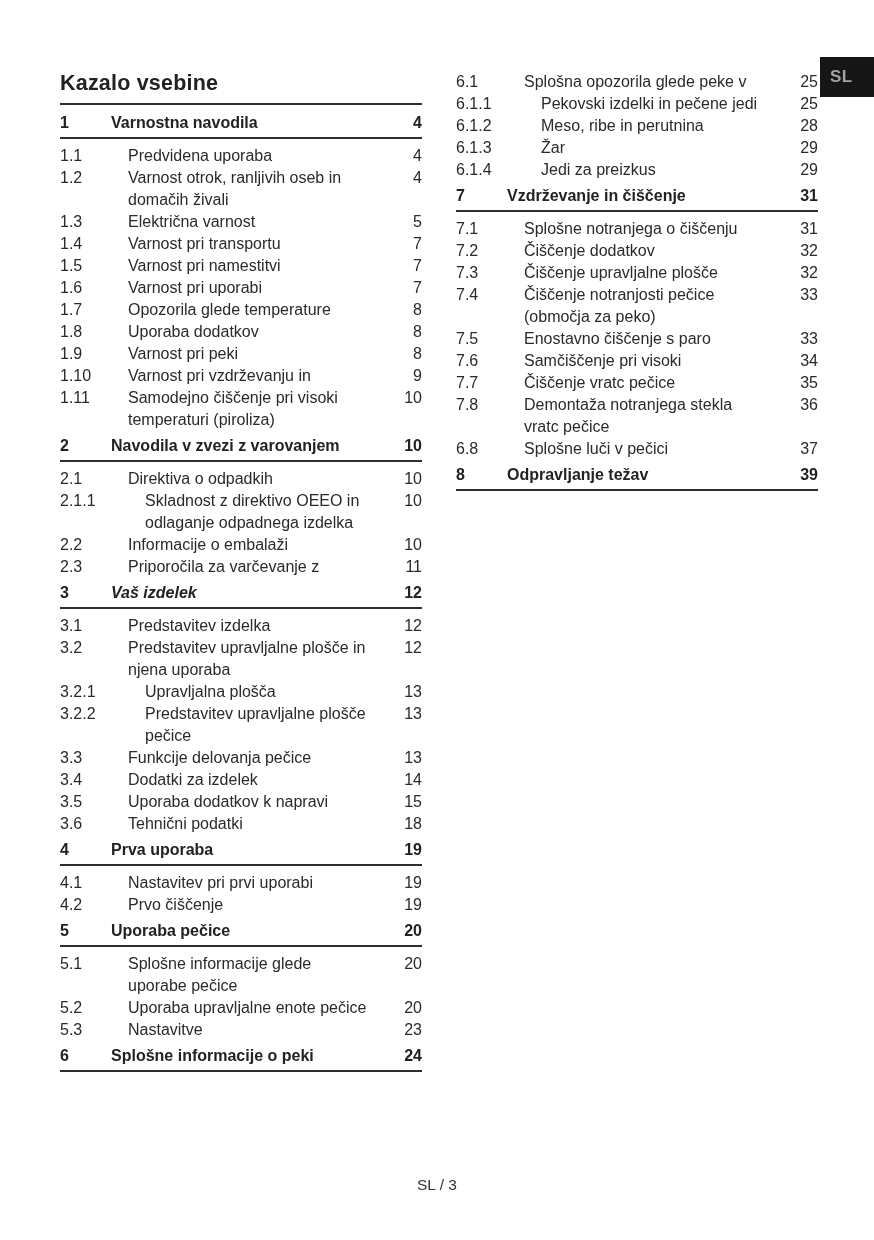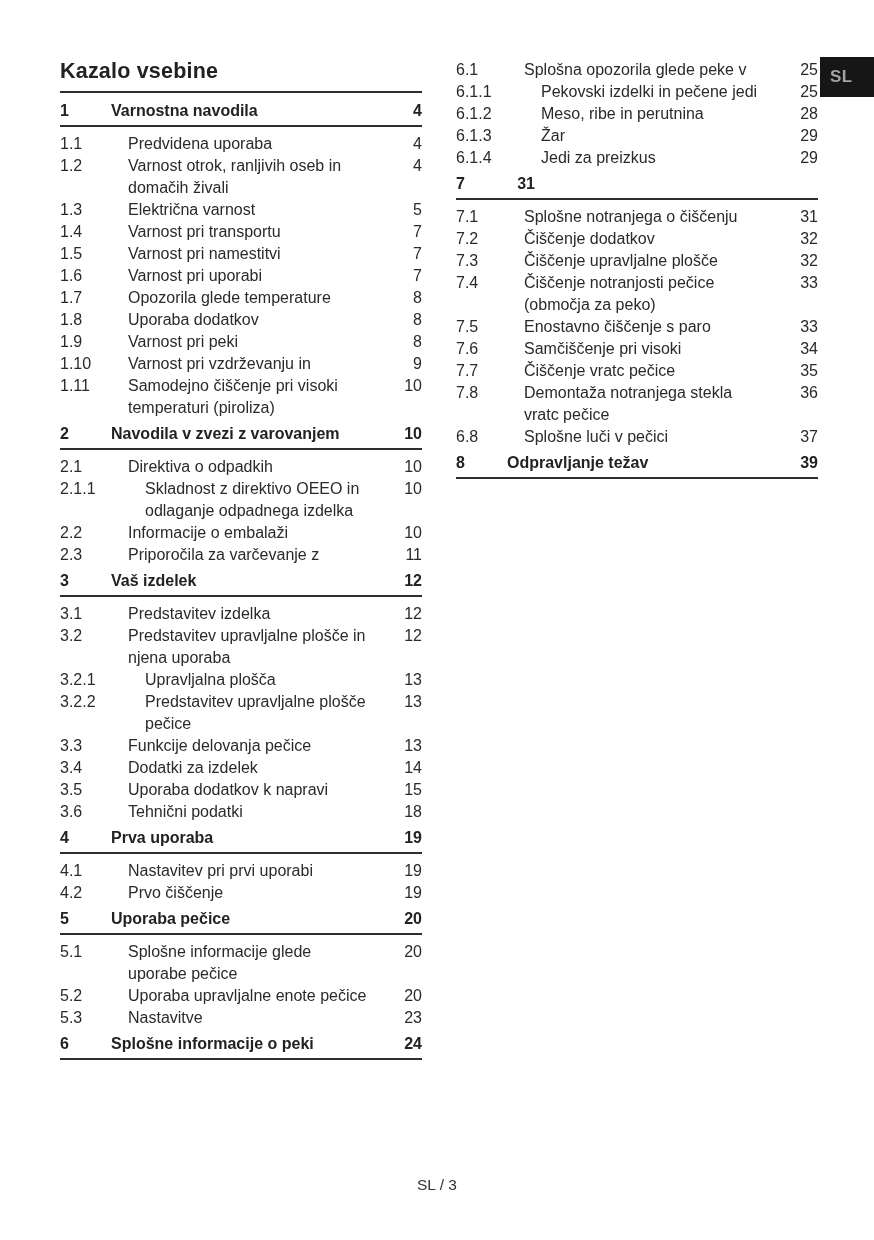--- a/index.html
+++ b/index.html
@@ -16,21 +16,21 @@
     font-size: 21.5px;
     font-weight: bold;
     color: #222222;
     border-bottom: 2px solid #2e2e2e;
     padding-bottom: 7px;
     margin-bottom: 7px;
     letter-spacing: 0.2px;
   }
   .toc-col {
     position: absolute;
-    top: 59px;
+    top: 71px;
     width: 362px;
   }
   .toc-col.left  { left: 60px; }
   .toc-col.right { left: 456px; }
   .entry {
     display: flex;
     align-items: flex-start;
     font-size: 16px;
     line-height: 22px;
     gap: 21px;
@@ -174,21 +174,21 @@
           <span class="txt dotted" style="height: 22px;">Informacije o embalaži</span>
           <span class="pg">10</span>
         </div>
         <div class="entry lvl2">
           <span class="num">2.3</span>
           <span class="txt dotted" style="height: 22px;">Priporočila za varčevanje z energijo</span>
           <span class="pg">11</span>
         </div>
         <div class="entry lvl1">
           <span class="num">3</span>
-          <span class="txt dotted" style="height: 22px;">Vaš izdelek</span>
+          <span class="txt dotted" style="height: 22px; font-style: italic;">Vaš izdelek</span>
           <span class="pg">12</span>
         </div>
         <div class="entry lvl2">
           <span class="num">3.1</span>
           <span class="txt dotted" style="height: 22px;">Predstavitev izdelka</span>
           <span class="pg">12</span>
         </div>
         <div class="entry lvl2">
           <span class="num">3.2</span>
           <span class="txt dotted" style="height: 44px;">Predstavitev upravljalne plošče in njena uporaba</span>
@@ -289,20 +289,21 @@
           <span class="txt dotted" style="height: 22px;">Žar</span>
           <span class="pg">29</span>
         </div>
         <div class="entry lvl3">
           <span class="num">6.1.4</span>
           <span class="txt dotted" style="height: 22px;">Jedi za preizkus</span>
           <span class="pg">29</span>
         </div>
         <div class="entry lvl1">
           <span class="num">7</span>
+          <span class="txt dotted" style="height: 22px;">Vzdrževanje in čiščenje</span>
           <span class="pg">31</span>
         </div>
         <div class="entry lvl2">
           <span class="num">7.1</span>
           <span class="txt dotted" style="height: 22px;">Splošne notranjega o čiščenju</span>
           <span class="pg">31</span>
         </div>
         <div class="entry lvl2">
           <span class="num">7.2</span>
           <span class="txt dotted" style="height: 22px;">Čiščenje dodatkov</span>

